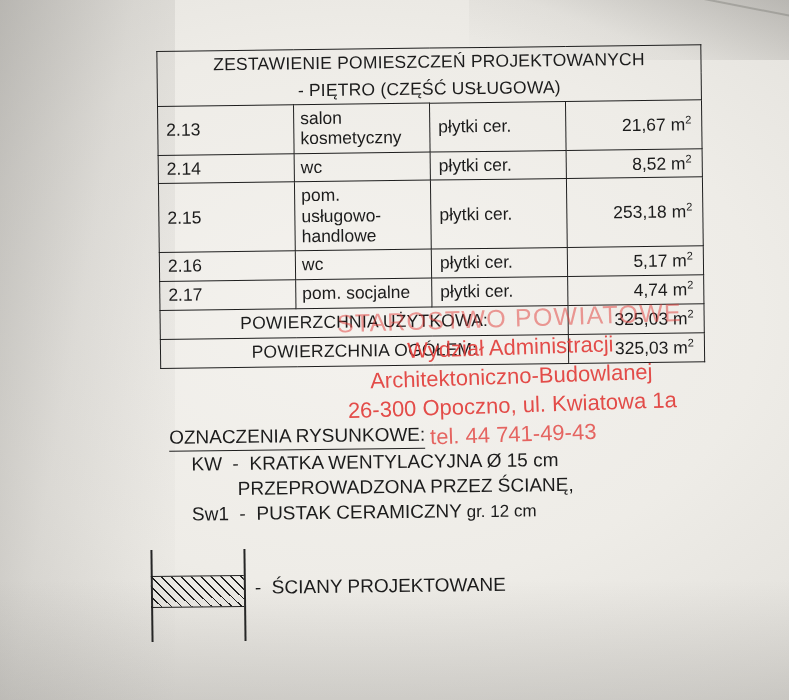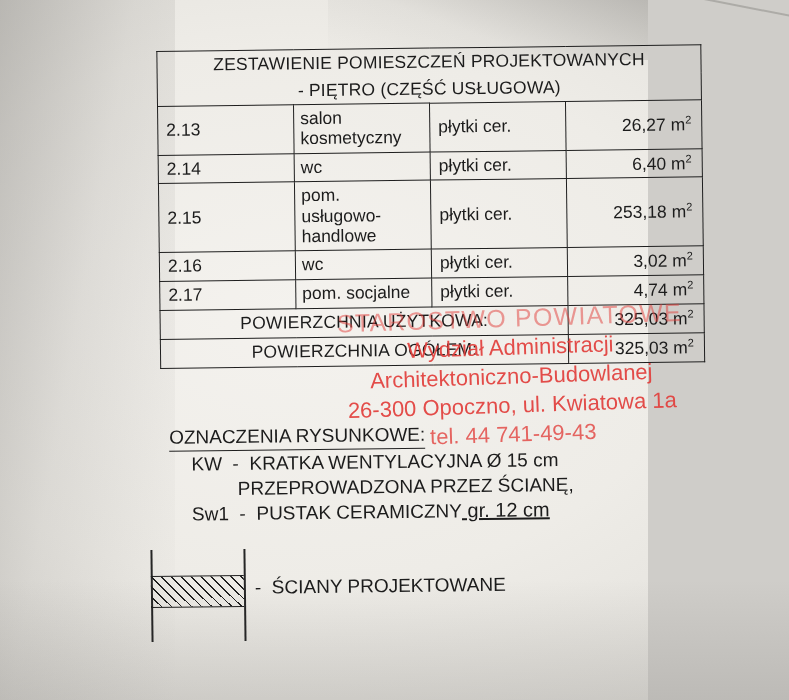--- a/index.html
+++ b/index.html
@@ -12,21 +12,21 @@
     overflow: hidden;
     font-family: "Liberation Sans", sans-serif;
     background: #cfcdc9;
   }
 
   
   #sheet {
     position: absolute;
     left: 0;
     top: 0;
-    width: 648px;
+    width: 789px;
     height: 700px;
     background:
       radial-gradient(ellipse 900px 600px at 45% 45%, #f4f2ee 0%, #eeece7 45%, #e3e1dc 75%, #d6d4cf 100%);
   }
   
   #shade-left {
     position: absolute;
     left: 0; top: 0;
     width: 175px; height: 700px;
     background: linear-gradient(100deg, rgba(120,118,114,0.42) 0%, rgba(150,148,144,0.22) 45%, rgba(200,198,194,0.0) 100%);
@@ -128,21 +128,21 @@
     white-space: pre;
   }
   .notes .underline {
     display: inline-block;
     border-bottom: 1.6px solid #1f1f1f;
     padding-bottom: 1px;
   }
   .ind1 { padding-left: 0px; }
   .ind2 { padding-left: 22px; }
   .ind3 { padding-left: 68px; }
-  .small-gr { font-size: 20px; text-decoration: underline; }
+  .small-gr { font-size: 17px; }
 
   
   .legend {
     position: absolute;
     left: 148px;
     top: 547px;
     width: 560px;
     height: 90px;
   }
   .tick {
@@ -214,39 +214,39 @@
             <td colspan="4">ZESTAWIENIE POMIESZCZEŃ PROJEKTOWANYCH</td>
           </tr>
           <tr class="hdr2">
             <td colspan="4">- PIĘTRO (CZĘŚĆ USŁUGOWA)</td>
           </tr>
 
           <tr>
             <td class="c-num">2.13</td>
             <td class="c-name">salon kosmetyczny</td>
             <td class="c-fin">płytki cer.</td>
-            <td class="c-area"><span>26,27 m</span><sup class="m2">2</sup></td>
+            <td class="c-area"><span>21,67 m</span><sup class="m2">2</sup></td>
           </tr>
           <tr>
             <td class="c-num">2.14</td>
             <td class="c-name">wc</td>
             <td class="c-fin">płytki cer.</td>
-            <td class="c-area"><span>6,40 m</span><sup class="m2">2</sup></td>
+            <td class="c-area"><span>8,52 m</span><sup class="m2">2</sup></td>
           </tr>
           <tr>
             <td class="c-num">2.15</td>
             <td class="c-name">pom. usługowo-handlowe</td>
             <td class="c-fin">płytki cer.</td>
             <td class="c-area"><span>253,18 m</span><sup class="m2">2</sup></td>
           </tr>
           <tr>
             <td class="c-num">2.16</td>
             <td class="c-name">wc</td>
             <td class="c-fin">płytki cer.</td>
-            <td class="c-area"><span>3,02 m</span><sup class="m2">2</sup></td>
+            <td class="c-area"><span>5,17 m</span><sup class="m2">2</sup></td>
           </tr>
           <tr>
             <td class="c-num">2.17</td>
             <td class="c-name">pom. socjalne</td>
             <td class="c-fin">płytki cer.</td>
             <td class="c-area"><span>4,74 m</span><sup class="m2">2</sup></td>
           </tr>
 
           <tr>
             <td class="sum-label" colspan="3">POWIERZCHNIA UŻYTKOWA:</td>

